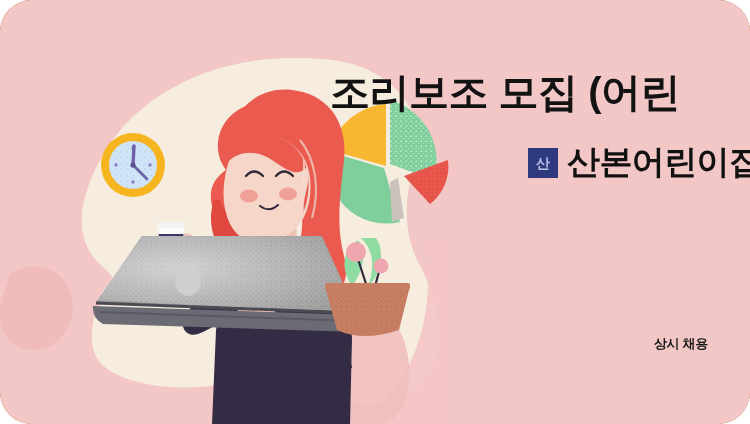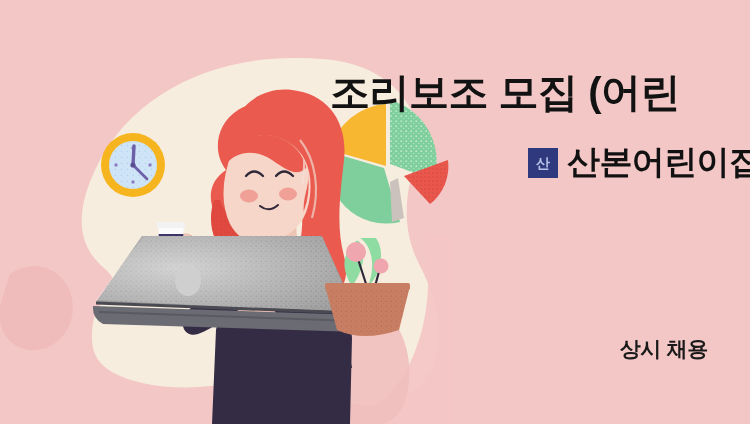--- a/index.html
+++ b/index.html
@@ -8,20 +8,21 @@
     padding: 0;
     background: #ffffff;
   }
   .banner {
     position: relative;
     width: 750px;
     height: 424px;
     overflow: hidden;
     background: #a16207;
     font-family: "Liberation Sans", "DejaVu Sans", sans-serif;
+    border-radius: 32px;
   }
   .art-layer {
     position: absolute;
     inset: 0;
     width: 750px;
     height: 424px;
   }
   .title {
     position: absolute;
     left: 330px;
@@ -61,21 +62,21 @@
     color: #111111;
     letter-spacing: -0.6px;
     white-space: nowrap;
   }
   .hiring-note {
     position: absolute;
     left: 0;
     top: 335px;
     width: 708px;
     text-align: right;
-    font-size: 21px;
+    font-size: 13px;
     font-weight: 700;
     color: #1a1a1a;
     letter-spacing: -0.3px;
   }
 </style>
 </head>
 <body>
 
 <div class="banner">
 

